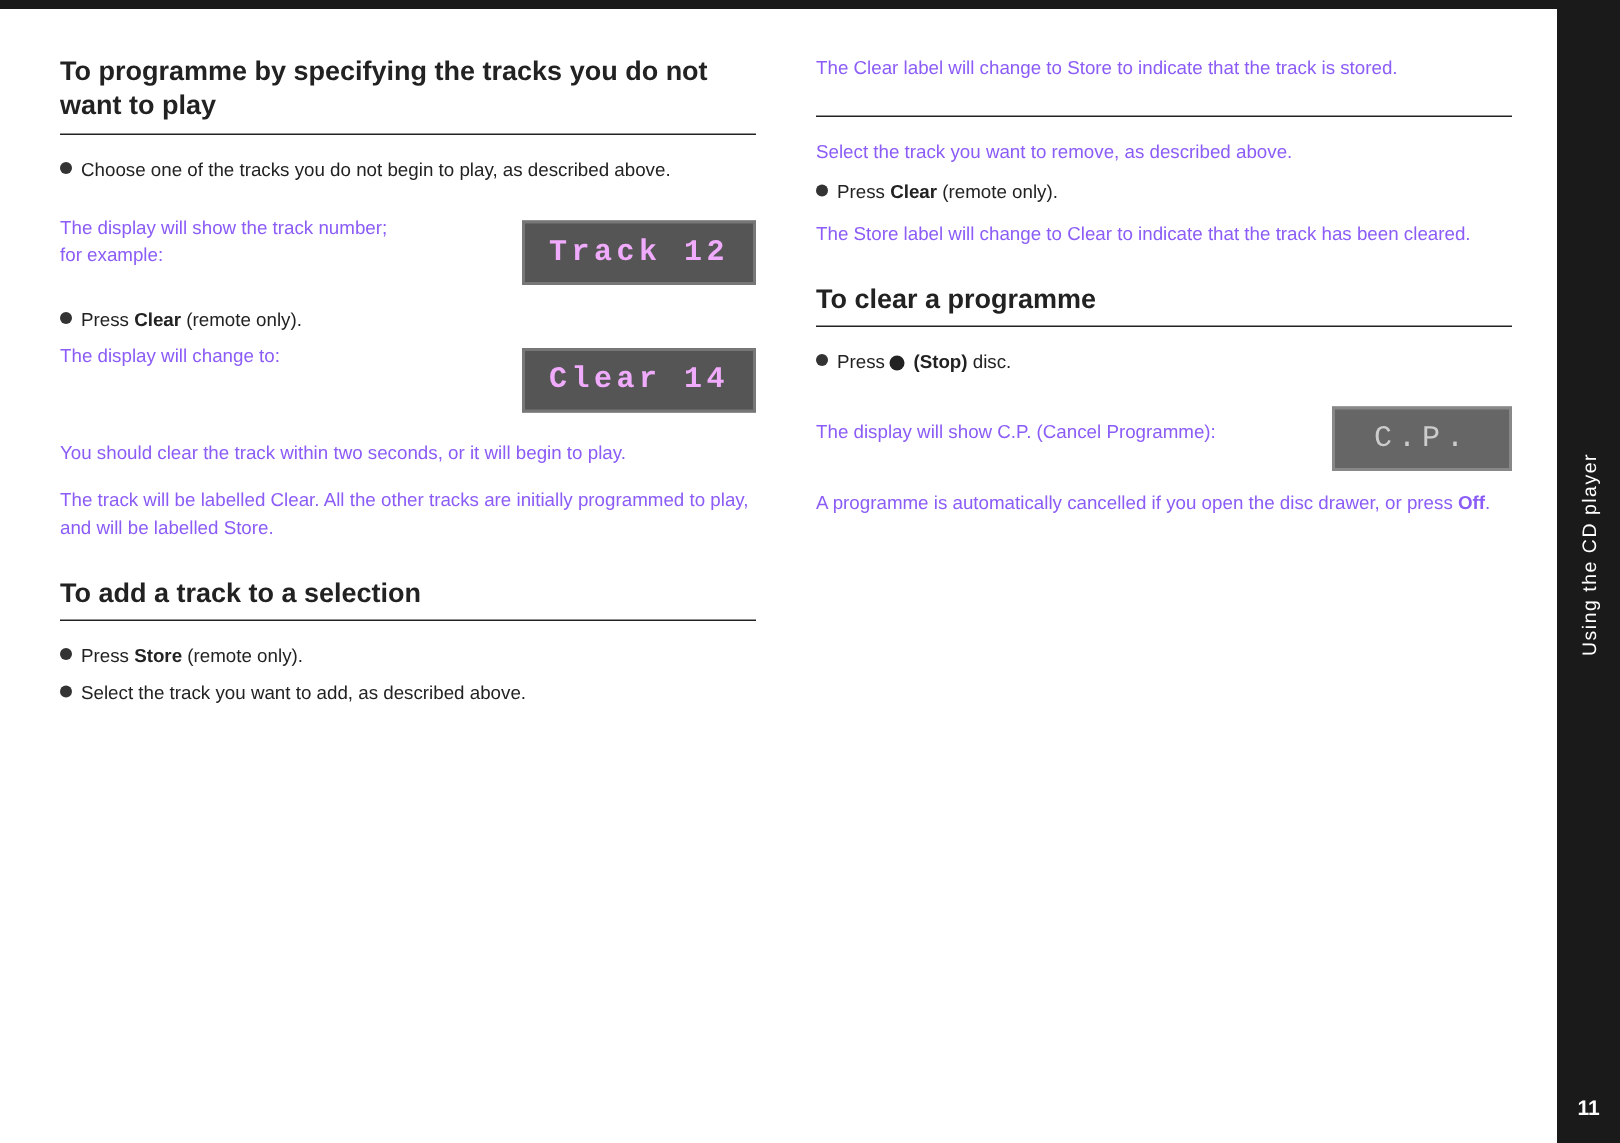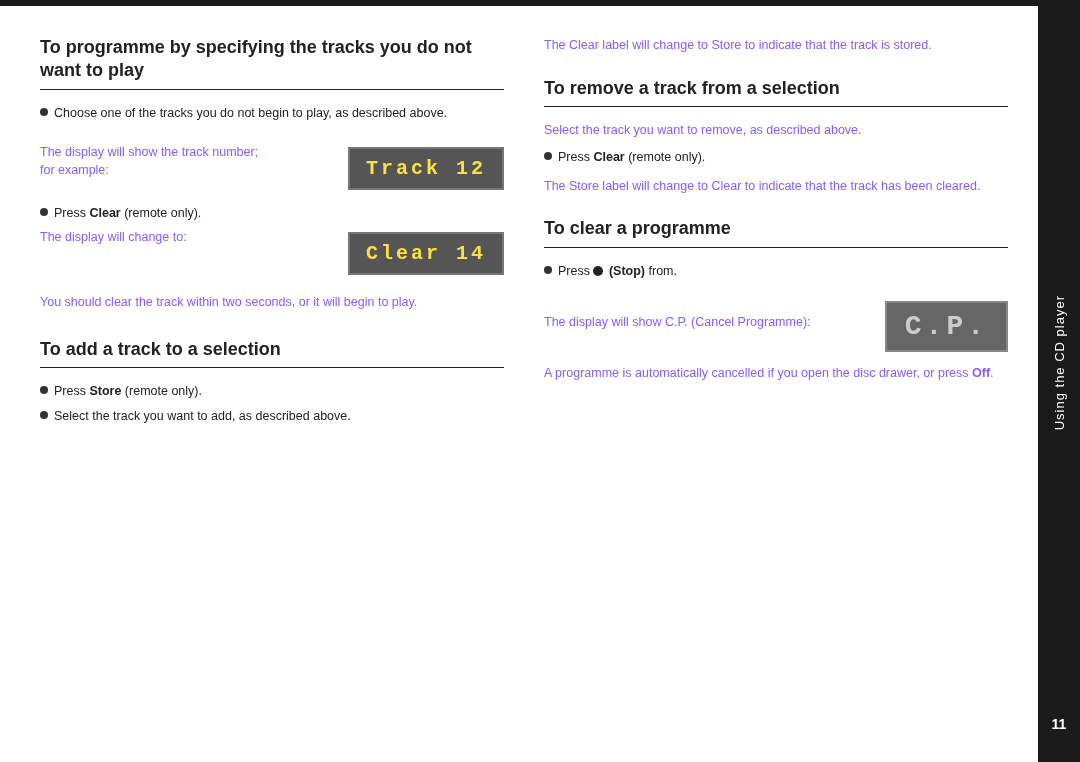--- a/index.html
+++ b/index.html
@@ -78,21 +78,21 @@
       flex-shrink: 0;
     }
 
     .bullet-text {
       font-size: 12.5px;
       line-height: 1.5;
     }
 
     .display-block {
       background: #555;
-      color: #fde047;
+      color: #f0abfc;
       font-family: 'Courier New', Courier, monospace;
       font-size: 20px;
       font-weight: bold;
       letter-spacing: 3px;
       padding: 8px 16px;
       display: inline-block;
       min-width: 130px;
       text-align: center;
       border: 2px solid #777;
       margin: 4px 0 10px 60px;
@@ -152,21 +152,21 @@
       writing-mode: vertical-rl;
       transform: rotate(180deg);
       white-space: nowrap;
       letter-spacing: 1px;
     }
 
     .sidebar-page-num {
       color: #ffffff;
       font-size: 14px;
       font-weight: bold;
-      margin-bottom: 20px;
+      margin-bottom: 6px;
     }
 
     .top-bar {
       width: 100%;
       height: 6px;
       background: #1a1a1a;
       position: absolute;
       top: 0;
       left: 0;
       right: 42px;
@@ -178,22 +178,22 @@
       display: flex;
       flex-direction: column;
     }
     .spacer-sm { margin-bottom: 4px; }
     .spacer-lg { margin-bottom: 14px; }
 
     .cp-display {
       background: #666;
       color: #cccccc;
       font-family: 'Courier New', Courier, monospace;
-      font-size: 28px;
-      font-weight: bold;
+      font-size: 20px;
+      font-weight: normal;
       letter-spacing: 4px;
       padding: 8px 18px;
       display: inline-block;
       min-width: 120px;
       text-align: center;
       border: 2px solid #888;
       margin-left: 20px;
     }
 
     .cp-row {
@@ -253,20 +253,21 @@
           </div>
           <div class="display-img-col">
             <div class="display-block">Clear 14</div>
           </div>
         </div>
 
         <div class="spacer-sm"></div>
 
         <div class="body-text">You should clear the track within two seconds, or it will begin to play.</div>
         <div class="spacer-sm"></div>
+        <div class="body-text">The track will be labelled Clear. All the other tracks are initially programmed to play, and will be labelled Store.</div>
 
         <div class="spacer-lg"></div>
 
         <div class="section-title">To add a track to a selection</div>
         <div class="section-rule"></div>
 
         <div class="spacer-sm"></div>
 
         <div class="bullet-item">
           <div class="bullet-dot"></div>
@@ -281,21 +282,20 @@
         </div>
 
       </div>
 
       <div class="right-col">
 
         <div class="body-text">The Clear label will change to Store to indicate that the track is stored.</div>
 
         <div class="spacer-lg"></div>
 
-        <div class="section-title">To remove a track from a selection</div>
         <div class="section-rule"></div>
 
         <div class="spacer-sm"></div>
 
         <div class="body-text">Select the track you want to remove, as described above.</div>
 
         <div class="bullet-item">
           <div class="bullet-dot"></div>
           <span class="bullet-text">
             Press <b>Clear</b><span> (remote only).</span>
@@ -309,21 +309,21 @@
         <div class="spacer-lg"></div>
 
         <div class="section-title">To clear a programme</div>
         <div class="section-rule"></div>
 
         <div class="spacer-sm"></div>
 
         <div class="bullet-item">
           <div class="bullet-dot"></div>
           <span class="bullet-text">
-            Press <span class="stop-icon"></span> <b>(Stop)</b><span> from.</span>
+            Press <span class="stop-icon"></span> <b>(Stop)</b><span> disc.</span>
           </span>
         </div>
 
         <div class="spacer-lg"></div>
 
         <div class="cp-row">
           <div class="cp-label-col">
             <div class="body-text">The display will show C.P. (Cancel Programme):</div>
           </div>
           <div>

